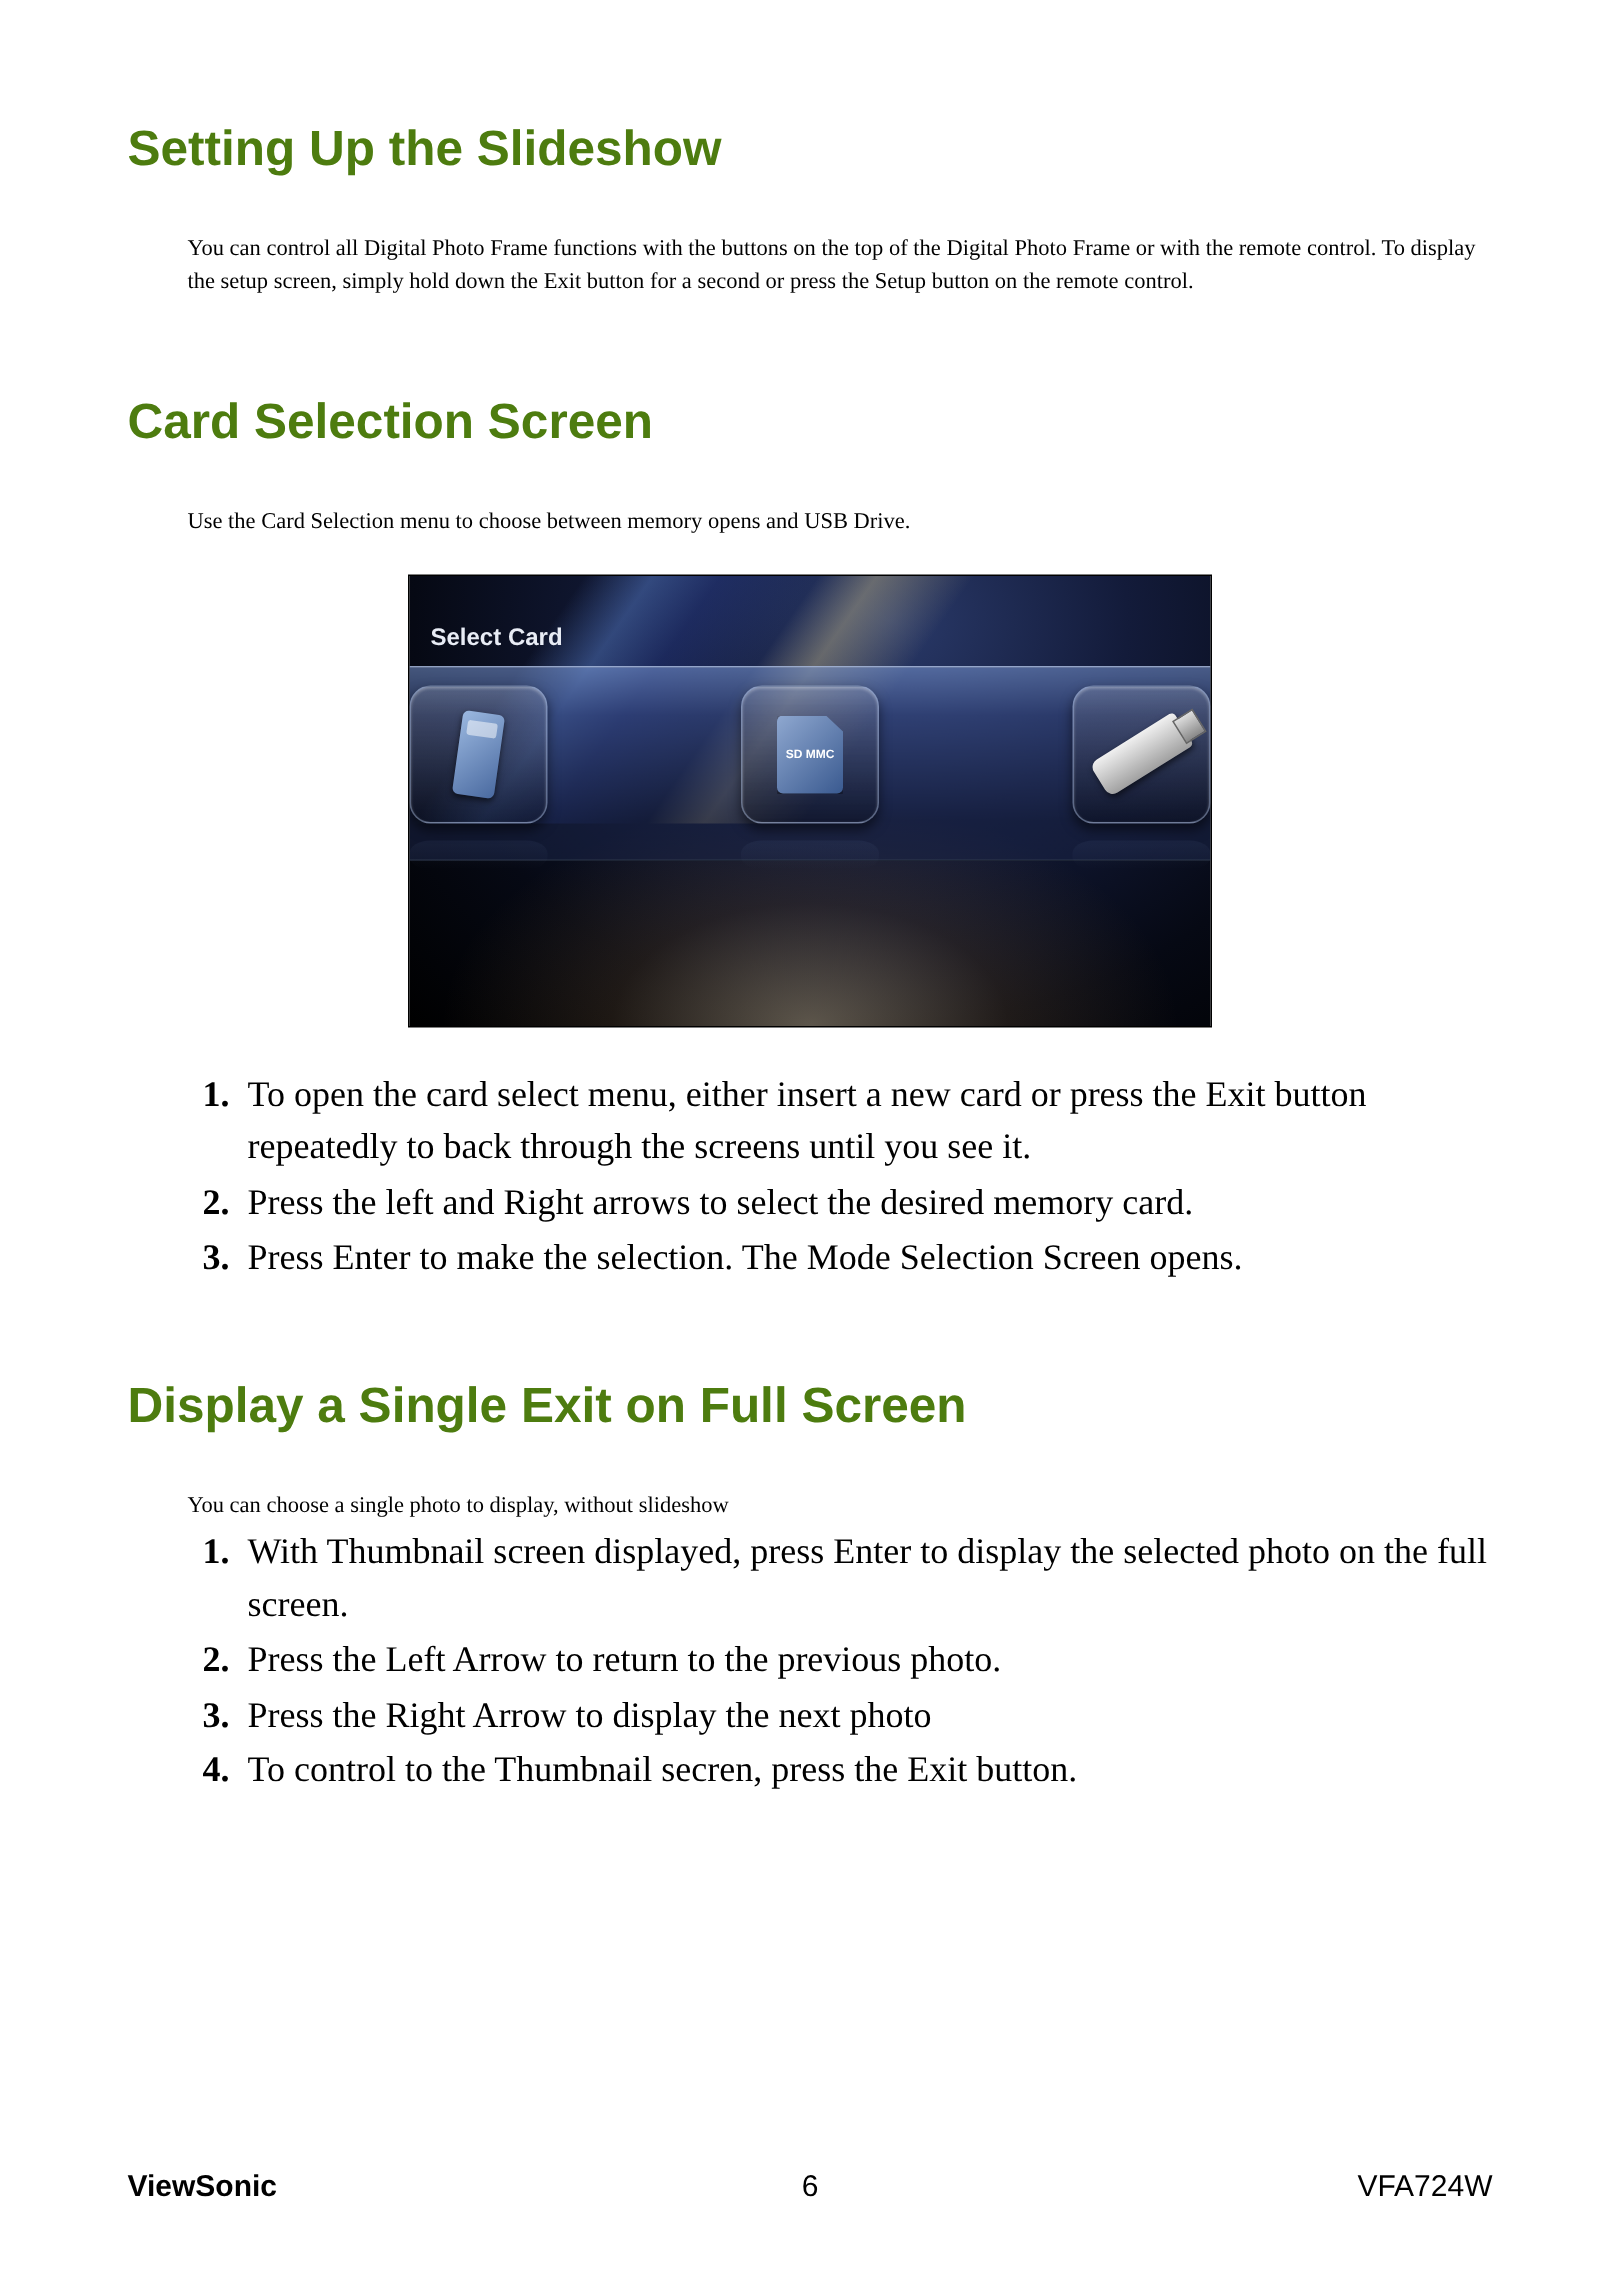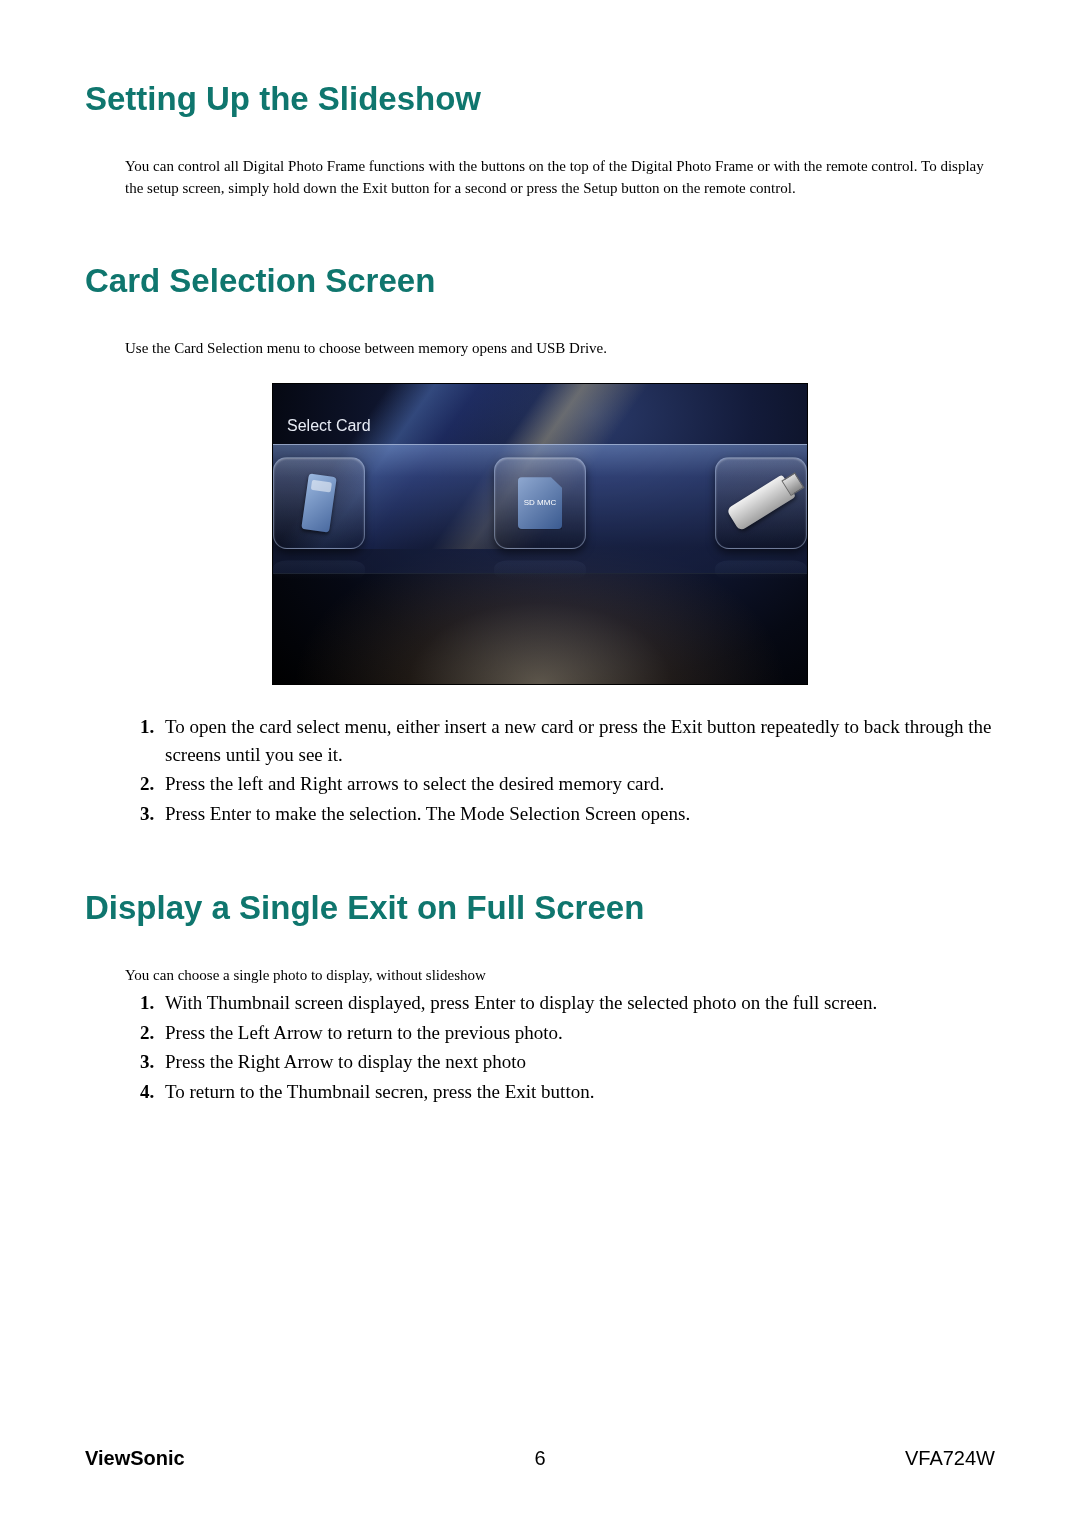--- a/index.html
+++ b/index.html
@@ -10,41 +10,42 @@
     font-family: "Times New Roman", Times, serif;
     color: #000;
     position: relative;
     padding: 80px 85px 60px 85px;
   }
   h2 {
     font-family: Arial, Helvetica, sans-serif;
     font-weight: bold;
     font-size: 33px;
     margin-bottom: 38px;
-    color: #0f766e;
+    color: #4d7c0f;
   }
   .para {
     font-size: 15px;
     line-height: 1.45;
     margin-bottom: 12px;
     margin-left: 40px;
   }
   .section { margin-bottom: 62px; }
   .screenshot-wrap {
     display: flex;
     justify-content: center;
     margin: 24px 0 28px 0;
   }
   .screenshot {
     width: 536px;
     height: 302px;
     background: radial-gradient(ellipse at 60% 10%, #2a3a6a 0%, #131b3a 35%, #060914 70%, #000 100%);
     border: 1px solid #000;
     position: relative;
     overflow: hidden;
+    font-weight: bold;
   }
   .light-streak {
     position: absolute;
     top: 0; left: 0;
     width: 100%;
     height: 55%;
     background: linear-gradient(125deg,
       transparent 0%, transparent 18%,
       rgba(90,130,210,0.45) 25%, rgba(40,60,140,0.4) 32%,
       transparent 42%, rgba(230,210,140,0.35) 48%,
@@ -149,21 +150,21 @@
     content: '';
     position: absolute;
     right: -12px;
     top: 5px;
     width: 14px; height: 16px;
     background: linear-gradient(to bottom, #ddd, #888);
     border: 1px solid #666;
   }
   ol {
     padding-left: 74px;
-    font-size: 19px;
+    font-size: 24px;
     line-height: 1.45;
   }
   ol li {
     padding-left: 6px;
     margin-bottom: 2px;
   }
   ol li::marker { font-weight: bold; }
   .footer {
     position: absolute;
     left: 85px;
@@ -232,21 +233,21 @@
   </ol>
 </div>
 
 <div class="section">
   <h2>Display a Single Exit on Full Screen</h2>
   <p class="para" style="margin-bottom:2px">You can choose a single photo to display, without slideshow</p>
   <ol>
     <li>With Thumbnail screen displayed, press Enter to display the selected photo on the full screen.</li>
     <li>Press the Left Arrow to return to the previous photo.</li>
     <li>Press the Right Arrow to display the next photo</li>
-    <li>To return to the Thumbnail secren, press the Exit button.</li>
+    <li>To control to the Thumbnail secren, press the Exit button.</li>
   </ol>
 </div>
 
 <div class="footer">
   <span class="footer-left">ViewSonic</span>
   <span class="footer-center">6</span>
   <span class="footer-right">VFA724W</span>
 </div>
 
 </body></html>

